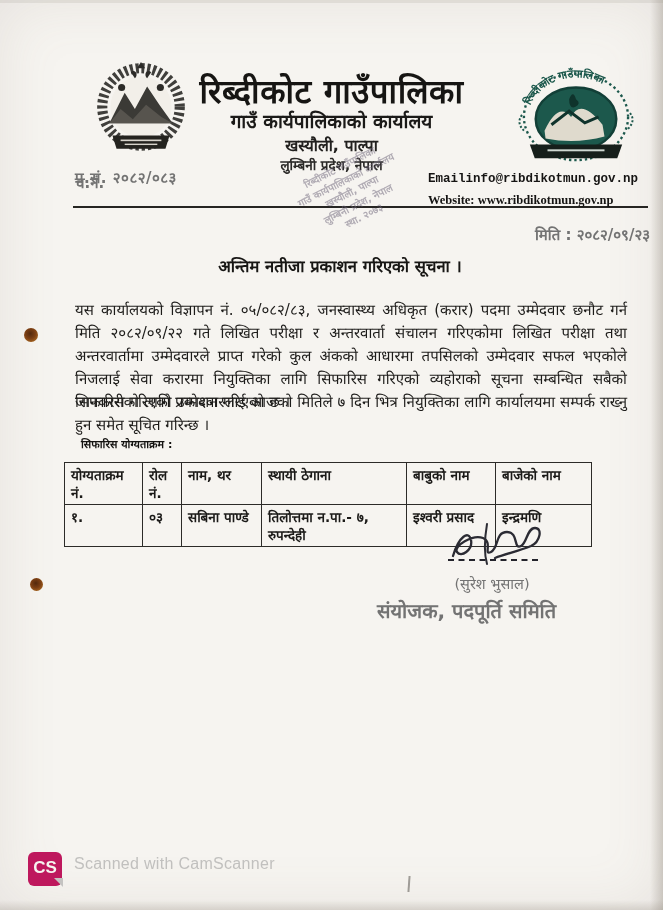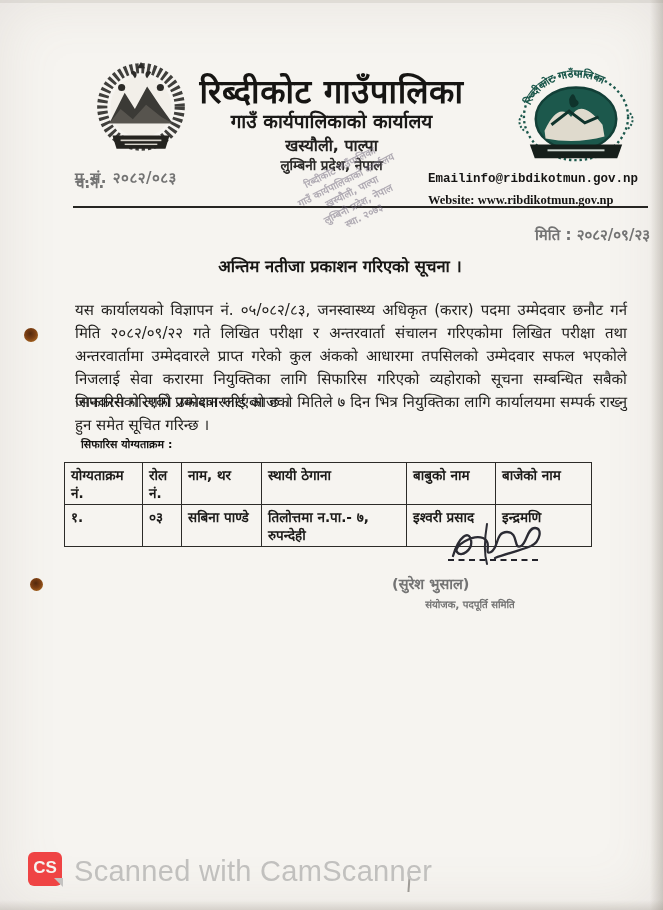--- a/index.html
+++ b/index.html
@@ -39,39 +39,39 @@
 
   
   #result-table{left:64px;top:462px;border-collapse:collapse;table-layout:fixed;}
   #result-table td,#result-table th{border:1.4px solid #2c2b28;vertical-align:top;text-align:left;
       padding:3px 6px 2px 6px;font-size:13.5px;font-weight:600;color:#1b1a18;font-family:"DejaVu Sans",sans-serif;}
   #result-table th{height:33px;}
   #result-table td{height:26px;}
 
   
   #sig-dash{left:448px;top:559px;width:90px;border-top:2.4px dashed #24242c;}
-  #sig-name{left:392px;top:573px;width:200px;font-size:14.5px;font-weight:700;text-align:left;}
-  #sig-title{left:355px;top:597px;width:230px;font-size:10px;font-weight:700;text-align:center;}
+  #sig-name{left:392px;top:573px;width:200px;font-size:14.5px;font-weight:400;text-align:center;}
+  #sig-title{left:377px;top:597px;width:230px;font-size:20px;font-weight:700;}
 
   
   .stain{border-radius:50%;background:radial-gradient(circle at 45% 40%, #53290d 0%, #7c3f13 45%, #a0601f 75%, rgba(160,96,31,0.25) 100%);}
   #stain-1{left:24px;top:328px;width:14px;height:14px;}
   #stain-2{left:30px;top:578px;width:13px;height:13px;}
   #pen-tick{left:408px;top:876px;width:2px;height:16px;background:#5a5650;opacity:0.55;transform:rotate(4deg);}
 
   
   #edge-right{right:0;top:0;width:13px;height:910px;background:linear-gradient(to right, rgba(140,132,120,0) , rgba(140,132,120,0.35));}
   #edge-bottom{left:0;bottom:0;width:663px;height:10px;background:linear-gradient(to bottom, rgba(140,132,120,0) , rgba(140,132,120,0.25));}
   #edge-top{left:0;top:0;width:663px;height:3px;background:rgba(140,132,120,0.15);}
 
   
-  #cs-badge{left:28px;top:852px;width:34px;height:34px;background:#ef4444;border-radius:6px;color:#f6f4f0;
+  #cs-badge{left:28px;top:852px;width:34px;height:34px;background:#be185d;border-radius:6px;color:#f6f4f0;
             font-family:"Liberation Sans",sans-serif;font-weight:700;font-size:17px;line-height:32px;text-align:center;}
   #cs-fold{left:54px;top:878px;width:0;height:0;border-left:9px solid transparent;border-top:9px solid #c4c3c1;}
-  #cs-text{left:74px;top:855px;font-family:"Liberation Sans",sans-serif;font-size:29px;color:#c1c0be;letter-spacing:0.3px;text-align:center;}
+  #cs-text{left:74px;top:855px;font-family:"Liberation Sans",sans-serif;font-size:16px;color:#c1c0be;letter-spacing:0.3px;text-align:center;}
 </style>
 </head>
 <body>
 
 <div id="page">
 
   <svg class="abs" style="left:90px;top:60px;" width="102" height="104" viewBox="0 0 100 102">
     <circle cx="50" cy="46" r="38" fill="none" stroke="#2c2b28" stroke-width="10" stroke-dasharray="3 2.6" opacity="0.9"></circle>
     <circle cx="50" cy="46" r="30" fill="#f2efe9"></circle>
     <path d="M19 62 L34 32 L44 48 L56 26 L68 44 L81 62 Z" fill="#3b3a36"></path>

